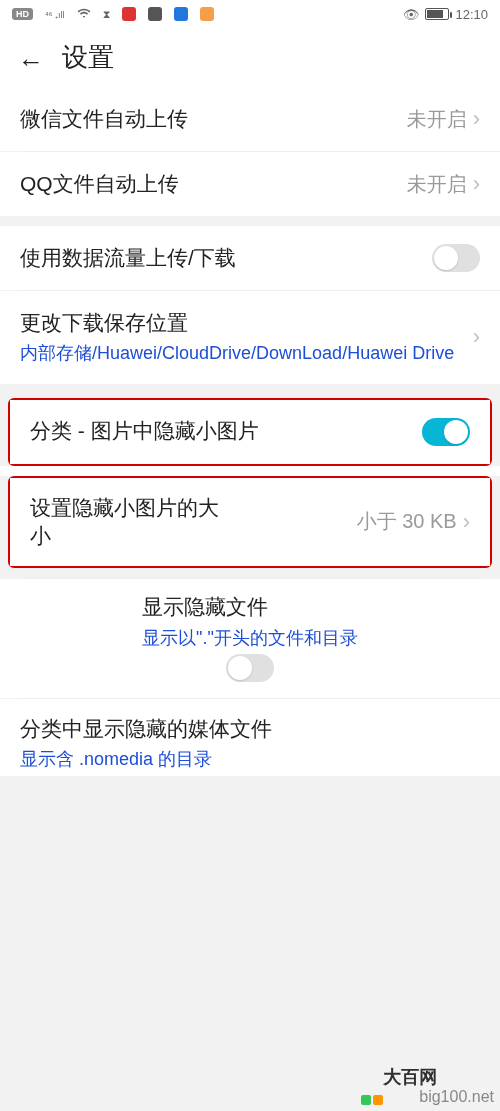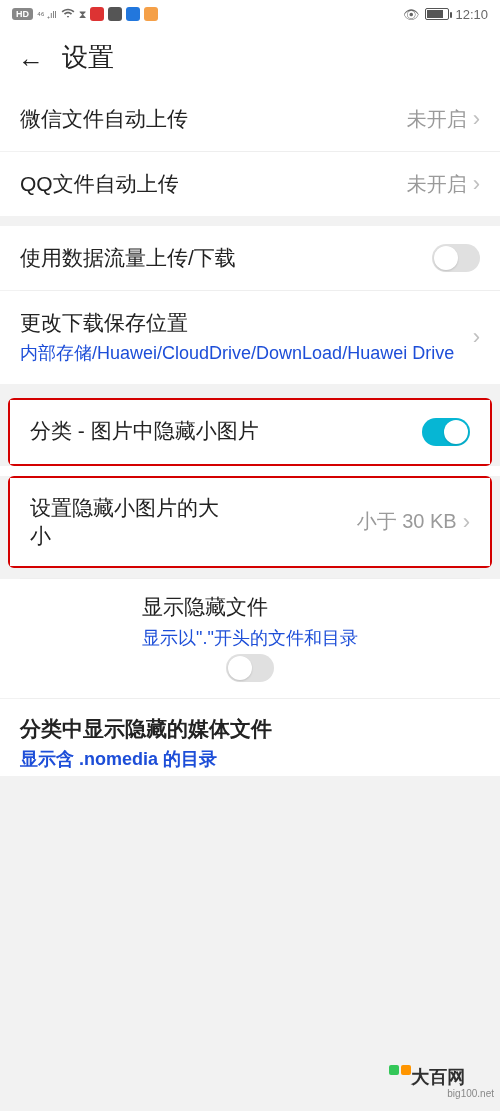--- a/index.html
+++ b/index.html
@@ -14,21 +14,21 @@
     .status-bar {
       height: 28px;
       background: #ffffff;
       display: flex;
       align-items: center;
       justify-content: space-between;
       padding: 0 12px;
       font-size: 13px;
       color: #666;
     }
-    .status-left { display: flex; align-items: center; gap: 4px; }
+    .status-left { display: flex; align-items: center; gap: 12px; }
     .status-right { display: flex; align-items: center; gap: 6px; }
     .hd-badge {
       background: #888;
       color: #fff;
       border-radius: 3px;
       padding: 1px 4px;
       font-size: 9px;
       font-weight: bold;
     }
     .sig-4g { font-size: 9px; font-weight: normal; color: #666; }
@@ -73,31 +73,31 @@
     .divider { height: 1px; background: #eeeeee; margin-left: 20px; }
     .highlight-box {
       margin: 0 8px;
       border: 2px solid #d40000;
       border-radius: 6px;
     }
     .highlight-box .row { border-radius: 0; }
     .watermark {
       position: absolute;
       right: 6px;
-      bottom: 12px;
-      display: flex;
-      align-items: flex-start;
+      bottom: 6px;
+      display: flex;
+      align-items: flex-end;
       font-size: 18px;
       font-weight: 700;
       color: #303030;
       background: rgba(255,255,255,0.0);
     }
     .wm-icon { display: flex; gap: 2px; }
     .wm-sq { width: 10px; height: 10px; border-radius: 2px; }
-    .wm-sub { font-size: 10px; color: #888; font-weight: 400; display: block; line-height: 1; margin-left: 36px; }
+    .wm-sub { font-size: 16px; color: #888; font-weight: 400; display: block; line-height: 1; margin-left: 36px; }
     .battery {
       display: inline-block; width: 24px; height: 12px; border: 1.5px solid #555; border-radius: 2px; position: relative;
     }
     .battery::after { content: ""; position: absolute; right: -4px; top: 3px; width: 2px; height: 6px; background: #555; border-radius: 1px; }
     .battery .fill { position: absolute; left: 1px; top: 1px; bottom: 1px; width: 70%; background: #555; }
     .eye-icon { font-size: 13px; }
     .title-narrow { max-width: 230px; }
   </style>
 </head>
 <body>
@@ -196,21 +196,21 @@
 <div class="row" style="padding-top:14px;flex-direction:column;">
   <div class="row-body">
     <div class="row-title">显示隐藏文件</div>
     <div class="row-sub" style="max-width:260px">显示以"."开头的文件和目录</div>
   </div>
   <div class="toggle off">
       <div class="knob"></div>
     </div>
 </div>
 <div class="divider"></div>
-<div class="row" style="padding-bottom:4px;font-weight:bold;">
+<div class="row" style="padding-bottom:4px;">
   <div class="row-body">
     <div class="row-title" style="max-width:280px">分类中显示隐藏的媒体文件</div>
     <div class="row-sub">显示含 .nomedia 的目录</div>
   </div>
 </div>
 
 <div class="watermark">
   <span class="wm-icon">
     <span class="wm-sq" style="background:#34c759"></span>
     <span class="wm-sq" style="background:#ff9500"></span>

